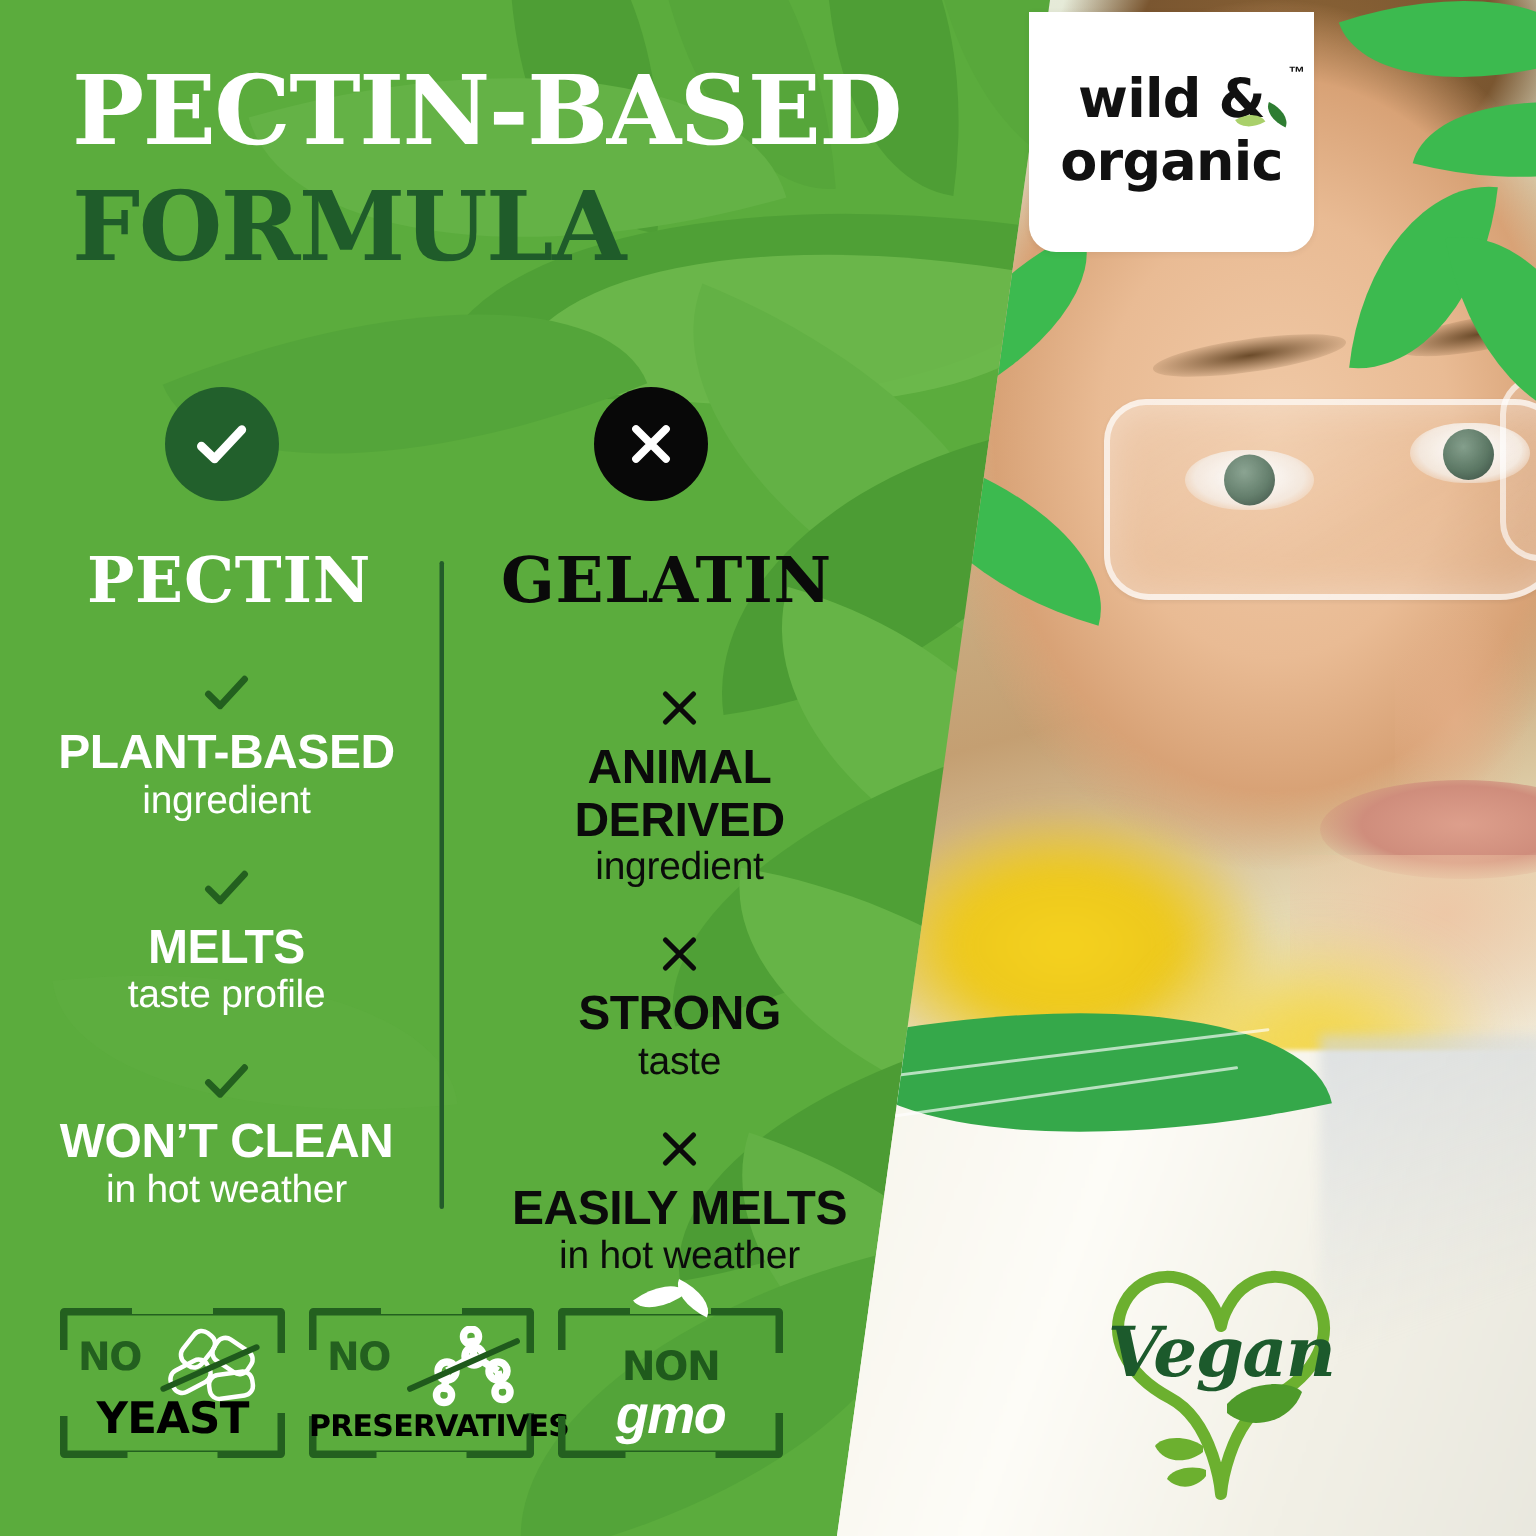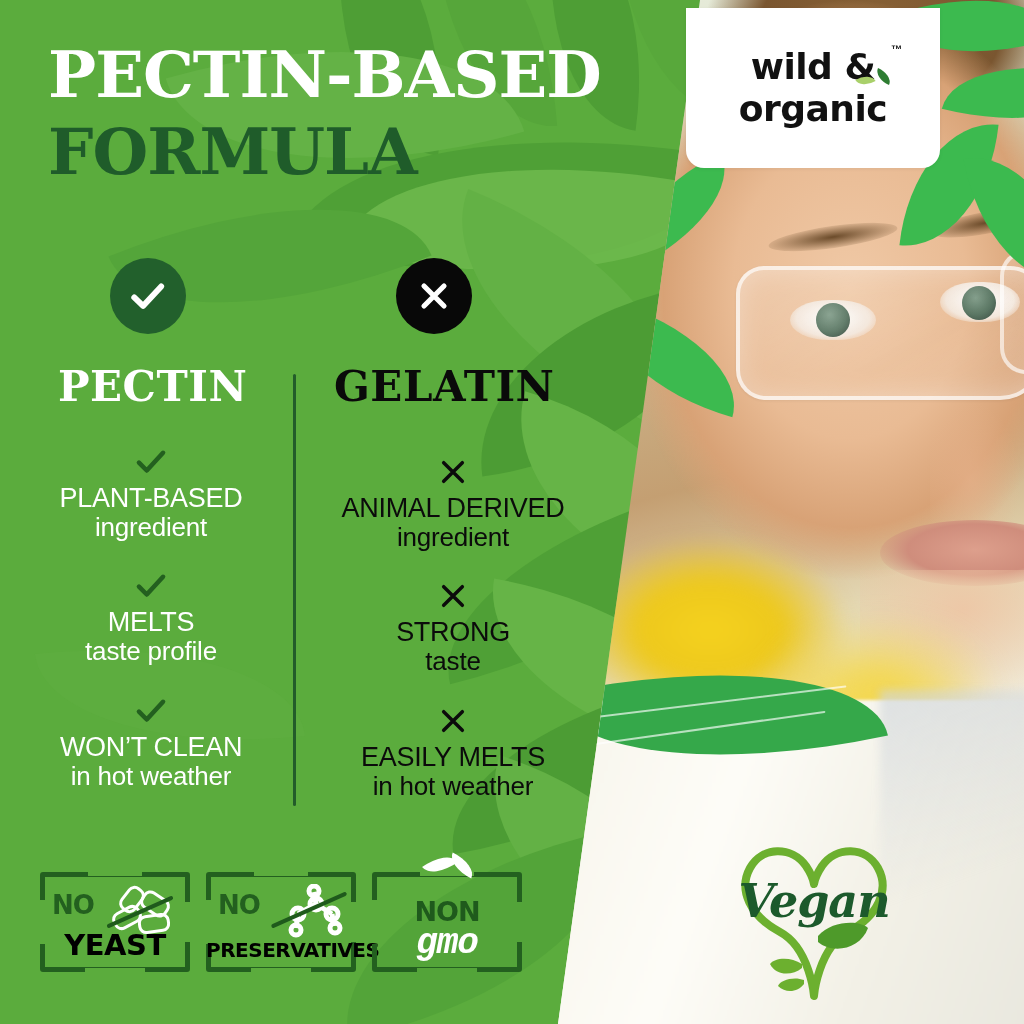--- a/index.html
+++ b/index.html
@@ -111,21 +111,21 @@
   .ov-leaf.f{left:596px;top:320px;width:150px;height:78px;border-radius:0 100% 0 100%;transform:rotate(16deg);}
   .ov-leaf.g{left:560px;top:660px;width:320px;height:110px;border-radius:0 100% 0 100%;transform:rotate(-12deg);background:#35a84a;}
   .ov-vein{position:absolute;background:rgba(255,255,255,.65);height:2px;border-radius:2px;}
 
   
   .bg-leaves{position:absolute;left:0;top:0;width:720px;height:1024px;overflow:hidden;}
   .bl{position:absolute;border-radius:0 100% 0 100%;}
 
   
   .logo-card{
-    position:absolute;left:686px;top:8px;width:254px;height:160px;
+    position:absolute;left:686px;top:8px;width:190px;height:160px;
     background:#ffffff;border-radius:0 0 18px 18px;
     box-shadow:0 1px 4px rgba(0,0,0,.06);
     display:flex;flex-direction:column;align-items:center;justify-content:center;
   }
   .logo-inner{position:relative;width:190px;}
   .logo-l1,.logo-l2{
     color:#111;font-weight:700;letter-spacing:-.5px;line-height:1;
     font-family:"DejaVu Sans", sans-serif;text-align:center;
   }
   .logo-l1{font-size:36px;margin-bottom:6px;}
@@ -158,21 +158,21 @@
   .colhead.ok{left:58px;top:362px;width:184px;text-align:center;color:#ffffff;}
   .colhead.no{left:334px;top:362px;width:220px;text-align:center;color:#0a0a0a;}
   .divider{position:absolute;left:293px;top:374px;width:3px;height:432px;background:#235c2a;border-radius:2px;}
 
   
   .col{position:absolute;width:270px;text-align:center;}
   .col.left{left:16px;}
   .col.right{left:318px;}
   .item{margin-bottom:16px;}
   .mark{height:44px;display:flex;align-items:center;justify-content:center;}
-  .l1{font-size:27px;font-weight:400;line-height:1.08;letter-spacing:-.3px;}
+  .l1{font-size:32px;font-weight:700;line-height:1.08;letter-spacing:-.3px;}
   .l2{font-size:26px;font-weight:400;line-height:1.12;letter-spacing:-.2px;}
   .col.left .l1,.col.left .l2{color:#ffffff;}
   .col.right .l1,.col.right .l2{color:#0b0b0b;}
 
   
   .badge{position:absolute;width:150px;height:100px;}
   .badge .frame{
     position:absolute;inset:0;border:5px solid #23601f;border-radius:3px;
     clip-path:polygon(0 0,32% 0,32% 4%,68% 4%,68% 0,100% 0,100% 30%,96% 30%,96% 70%,100% 70%,100% 100%,70% 100%,70% 96%,30% 96%,30% 100%,0 100%,0 72%,4% 72%,4% 28%,0 28%);
   }
@@ -187,21 +187,21 @@
   .slash{position:absolute;height:4px;background:#1f5a1c;border-radius:3px;transform:rotate(-24deg);}
 
   
   .badge.gmo .non{
     position:absolute;left:0;right:0;top:24px;text-align:center;
     font-family:"DejaVu Sans", sans-serif;font-weight:700;font-size:27px;
     color:#1f5a1c;letter-spacing:-1px;
   }
   .badge.gmo .gmo-word{
     position:absolute;left:0;right:0;bottom:8px;text-align:center;
-    font-family:Liberation Mono, monospace;font-style:italic;font-weight:700;
+    font-family:Liberation Sans, sans-serif;font-style:italic;font-weight:700;
     font-size:36px;color:#ffffff;letter-spacing:-1px;
   }
   .gmo-leaf{position:absolute;width:28px;height:16px;border-radius:0 100% 0 100%;background:#ffffff;}
 
   
   .vegan{position:absolute;left:714px;top:828px;width:200px;height:176px;}
   .vegan .word{
     position:absolute;left:0;right:0;top:46px;text-align:center;
     font-family:"DejaVu Serif", serif;font-style:italic;font-weight:700;
     font-size:46px;color:#1c5a2c;letter-spacing:-1px;

